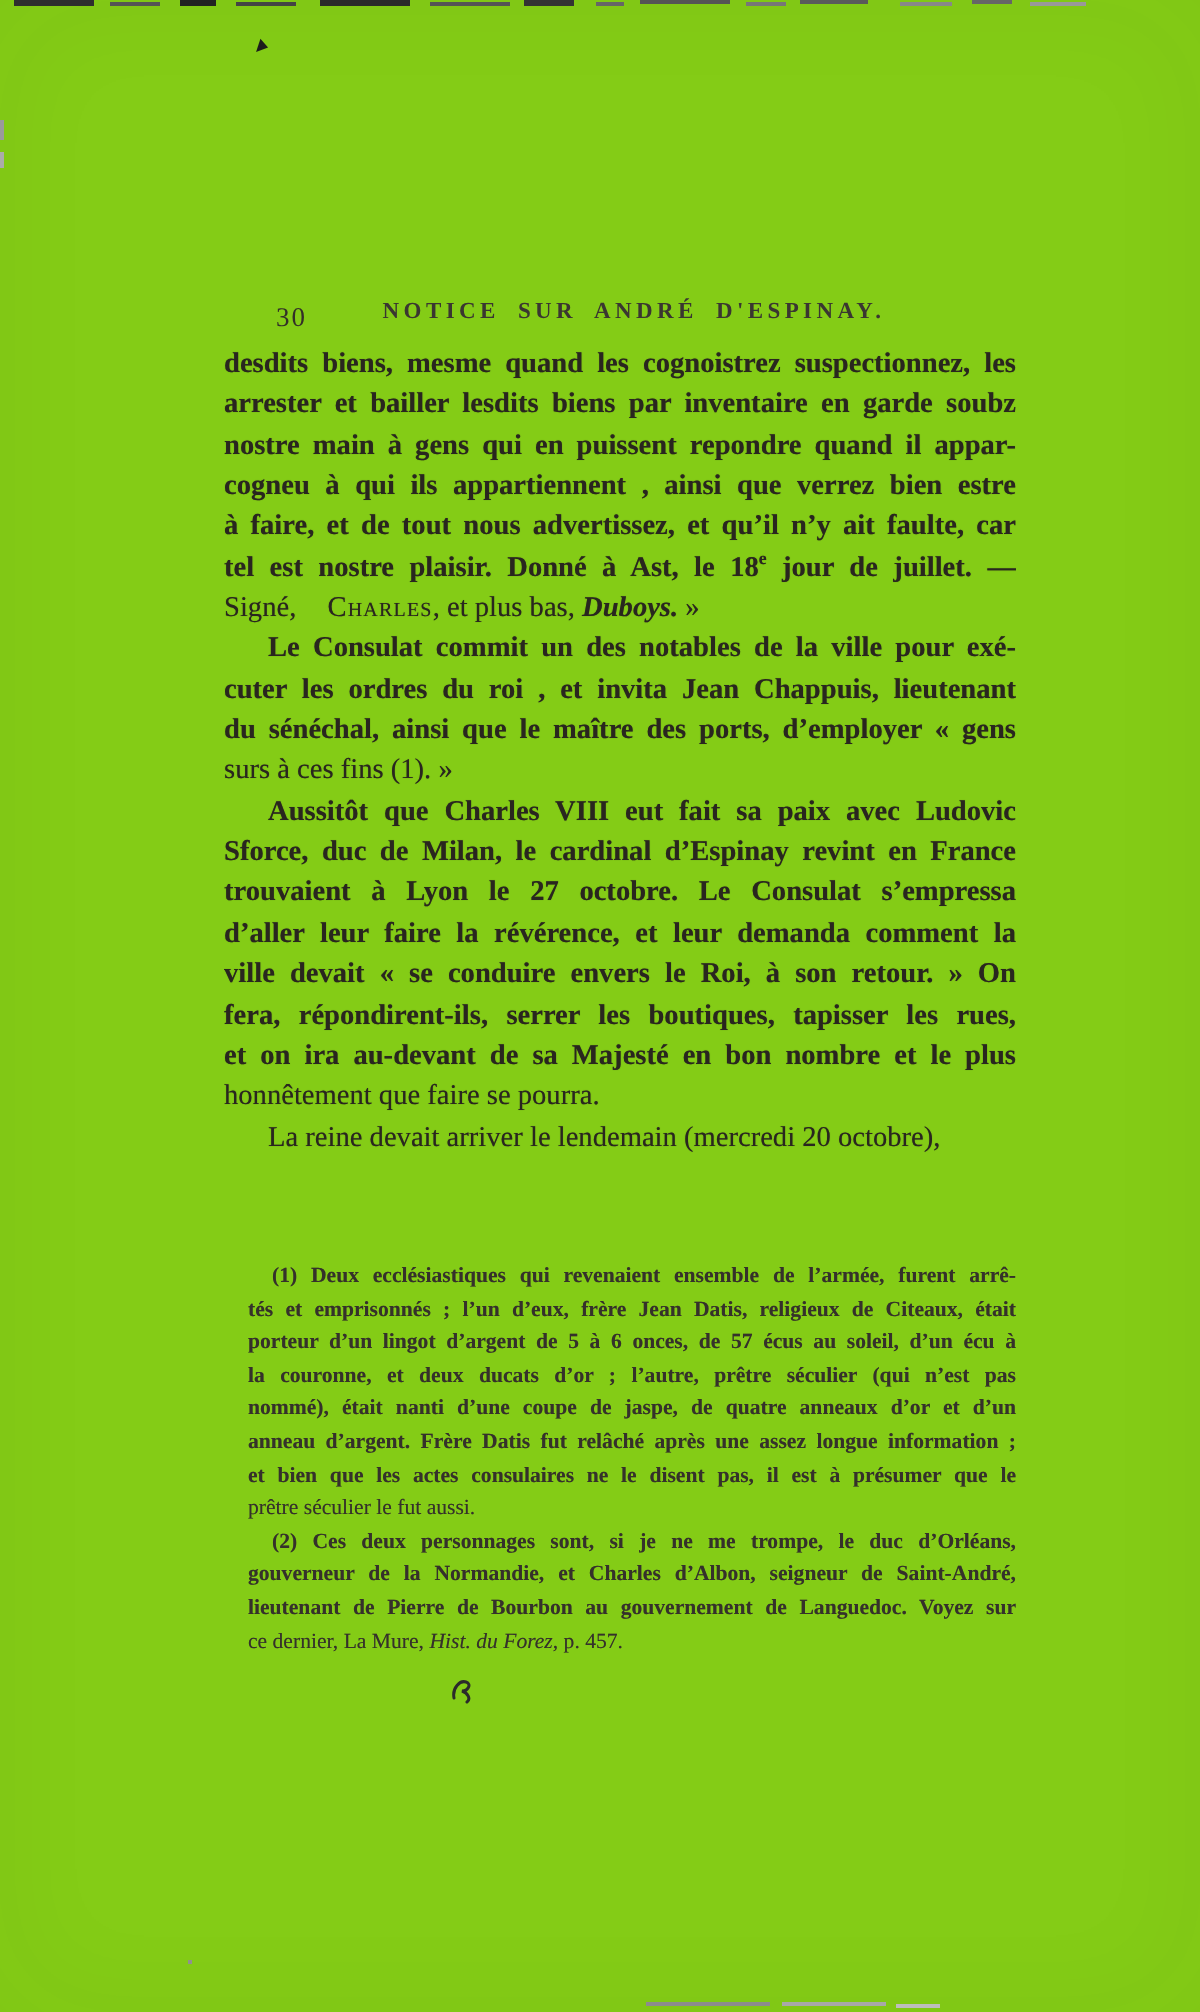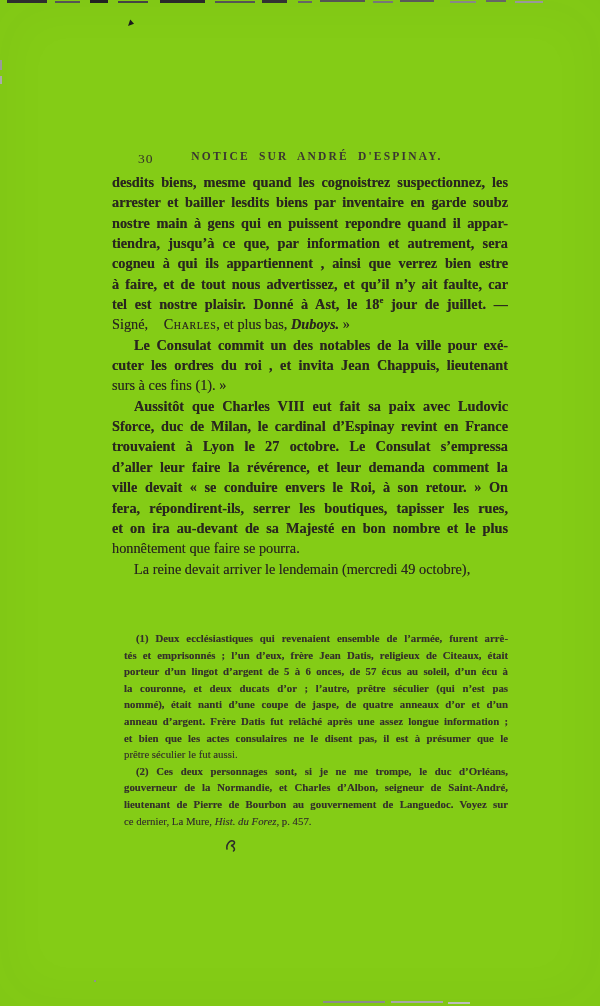--- a/index.html
+++ b/index.html
@@ -78,43 +78,43 @@
   <div class="header">
     <span class="pagenum">30</span>
     <span class="title">NOTICE SUR ANDRÉ D'ESPINAY.</span>
   </div>
 
   <div id="body-text" class="bodytext">
       <div class="para">
         <div class="line jl"><span>desdits biens, mesme quand les cognoistrez suspectionnez, les</span></div>
         <div class="line jl"><span>arrester et bailler lesdits biens par inventaire en garde soubz</span></div>
         <div class="line jl"><span>nostre main à gens qui en puissent repondre quand il appar-</span></div>
-        <div class="line jl"><span>tiendra, jusqu’à ce que, par information et autrement, sera</span></div>
         <div class="line jl"><span>cogneu à qui ils appartiennent , ainsi que verrez bien estre</span></div>
         <div class="line jl"><span>à faire, et de tout nous advertissez, et qu’il n’y ait faulte, car</span></div>
         <div class="line jl"><span>tel est nostre plaisir. Donné à Ast, le 18</span><span class="sup">e</span><span> jour de juillet. —</span></div>
         <div class="line"><span>Signé, </span><span class="sc">Charles</span><span>, et plus bas, </span><span class="bi">Duboys.</span><span> »</span></div>
       </div>
       <div class="para indent">
         <div class="line jl"><span>Le Consulat commit un des notables de la ville pour exé-</span></div>
         <div class="line jl"><span>cuter les ordres du roi , et invita Jean Chappuis, lieutenant</span></div>
+        <div class="line jl"><span>du sénéchal, ainsi que le maître des ports, d’employer « gens</span></div>
         <div class="line"><span>surs à ces fins (1). »</span></div>
       </div>
       <div class="para indent">
         <div class="line jl"><span>Aussitôt que Charles VIII eut fait sa paix avec Ludovic</span></div>
         <div class="line jl"><span>Sforce, duc de Milan, le cardinal d’Espinay revint en France</span></div>
         <div class="line jl"><span>trouvaient à Lyon le 27 octobre. Le Consulat s’empressa</span></div>
         <div class="line jl"><span>d’aller leur faire la révérence, et leur demanda comment la</span></div>
         <div class="line jl"><span>ville devait « se conduire envers le Roi, à son retour. » On</span></div>
         <div class="line jl"><span>fera, répondirent-ils, serrer les boutiques, tapisser les rues,</span></div>
         <div class="line jl"><span>et on ira au-devant de sa Majesté en bon nombre et le plus</span></div>
         <div class="line"><span>honnêtement que faire se pourra.</span></div>
       </div>
       <div class="para indent">
-        <div class="line"><span>La reine devait arriver le lendemain (mercredi 49 octobre),</span></div>
+        <div class="line"><span>La reine devait arriver le lendemain (mercredi 20 octobre),</span></div>
       </div>
     </div>
 
   <div id="footnotes" class="footnotes">
       <div class="footnote indent">
         <div class="line jl"><span>(1) Deux ecclésiastiques qui revenaient ensemble de l’armée, furent arrê-</span></div>
         <div class="line jl"><span>tés et emprisonnés ; l’un d’eux, frère Jean Datis, religieux de Citeaux, était</span></div>
         <div class="line jl"><span>porteur d’un lingot d’argent de 5 à 6 onces, de 57 écus au soleil, d’un écu à</span></div>
         <div class="line jl"><span>la couronne, et deux ducats d’or ; l’autre, prêtre séculier (qui n’est pas</span></div>
         <div class="line jl"><span>nommé), était nanti d’une coupe de jaspe, de quatre anneaux d’or et d’un</span></div>

